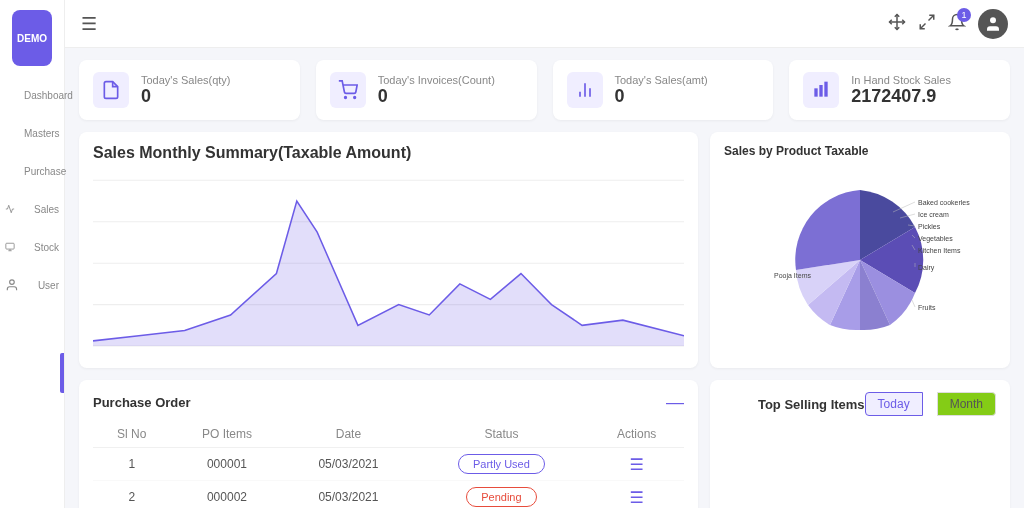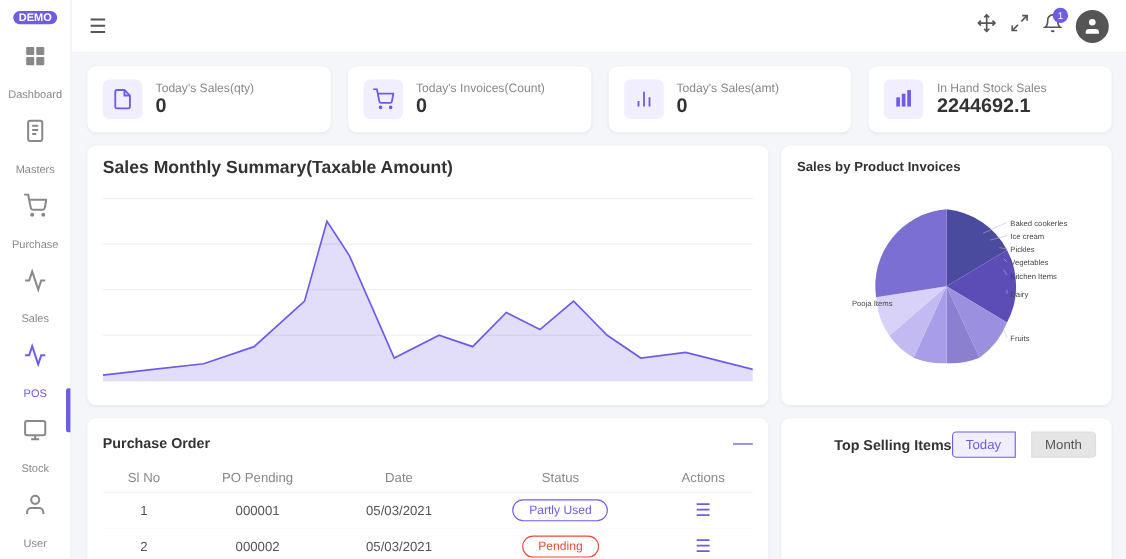--- a/index.html
+++ b/index.html
@@ -19,21 +19,21 @@
     }
     .logo-box {
       width: 40px; height: 56px;
       background: #6c5ce7;
       border-radius: 8px;
       display: flex; align-items: center; justify-content: center;
       color: #fff; font-size: 10px; font-weight: bold;
       margin-bottom: 10px;
     }
     .nav-item {
-      display: flex; flex-direction: column; align-items: center;
+      display: flex; align-items: center;
       padding: 8px 5px; width: 100%; cursor: pointer;
       color: #888; font-size: 10px; gap: 19px;
     }
     .nav-item.active { color: #6c5ce7; }
     .nav-item svg { width: 22px; height: 22px; }
     .nav-item-label { font-size: 10px; }
     .sidebar-active-bar {
       position: absolute; right: 0; width: 4px; height: 40px;
       background: #6c5ce7; border-radius: 2px 0 0 2px;
       bottom: 115px;
@@ -194,21 +194,21 @@
       flex-shrink: 0;
     }
     .top-selling-header {
       display: flex; align-items: center; justify-content: flex-end;
       margin-bottom: 8px;
     }
     .tab-group { display: flex; gap: 14px; }
     .tab-btn {
       padding: 4px 12px;
       border: 1px solid #ddd;
-      background: #e5e5e5;
+      background: #84cc16;
       font-size: 12px;
       cursor: pointer;
       color: #555;
     }
     .tab-btn.active {
       background: #f0eeff;
       color: #6c5ce7;
       border-color: #6c5ce7;
     }
     .tab-btn:first-child { border-radius: 4px 0 0 4px; }
@@ -259,26 +259,20 @@
     <span class="nav-item-label">Purchase</span>
   </div>
 
   <div class="nav-item">
     <svg viewBox="0 0 24 24" fill="none" stroke="currentColor" stroke-width="2">
         <polyline points="22 12 18 12 15 21 9 3 6 12 2 12"></polyline>
       </svg>
     <span class="nav-item-label">Sales</span>
   </div>
 
-  <div class="nav-item active">
-    <svg viewBox="0 0 24 24" fill="none" stroke="currentColor" stroke-width="2">
-        <polyline points="22 12 18 12 15 21 9 3 6 12 2 12"></polyline>
-      </svg>
-    <span class="nav-item-label">POS</span>
-  </div>
 
   <div class="nav-item">
     <svg viewBox="0 0 24 24" fill="none" stroke="currentColor" stroke-width="2">
         <rect x="2" y="3" width="20" height="14" rx="2"></rect>
         <line x1="8" y1="21" x2="16" y2="21"></line>
         <line x1="12" y1="17" x2="12" y2="21"></line>
       </svg>
     <span class="nav-item-label">Stock</span>
   </div>
 
@@ -378,21 +372,21 @@
       <div class="stat-card">
         <div class="stat-icon-box">
           <svg width="20" height="20" viewBox="0 0 24 24" fill="#6c5ce7">
               <rect x="4" y="10" width="4" height="10"></rect>
               <rect x="10" y="6" width="4" height="14"></rect>
               <rect x="16" y="2" width="4" height="18"></rect>
             </svg>
         </div>
         <div class="stat-info">
           <span class="stat-label">In Hand Stock Sales</span>
-          <span class="stat-value">2244692.1</span>
+          <span class="stat-value">2172407.9</span>
         </div>
       </div>
     </div>
 
     <div class="middle-row">
       <div class="chart-section">
         <span class="chart-title">Sales Monthly Summary(Taxable Amount)</span>
         <div class="area-chart-container">
           <svg class="area-svg" viewBox="0 0 580 180" preserveAspectRatio="none">
 
@@ -403,21 +397,21 @@
             <line x1="0" y1="10" x2="580" y2="10" stroke="#eee" stroke-width="1"></line>
 
             <path d="M0,165 L45,160 L90,155 L135,140 L180,100 L200,30 L220,60 L260,150 L300,130 L330,140 L360,110 L390,125 L420,100 L450,130 L480,150 L520,145 L580,160 L580,170 L0,170 Z" fill="rgba(108,92,231,0.2)" stroke="none"></path>
 
             <polyline points="0,165 45,160 90,155 135,140 180,100 200,30 220,60 260,150 300,130 330,140 360,110 390,125 420,100 450,130 480,150 520,145 580,160" fill="none" stroke="#6c5ce7" stroke-width="1.5"></polyline>
           </svg>
         </div>
       </div>
 
       <div class="pie-section">
-        <span class="pie-title">Sales by Product Invoices</span>
+        <span class="pie-title">Sales by Product Taxable</span>
         <div class="pie-chart-area">
           <svg viewBox="0 0 200 180" width="280" height="180">
 
             <path d="M100,90 L100,20 A70,70 0 0,1 155,57 Z" fill="#4a4a9e"></path>
 
             <path d="M100,90 L155,57 A70,70 0 0,1 155,123 Z" fill="#5b4db5"></path>
 
             <path d="M100,90 L155,123 A70,70 0 0,1 130,155 Z" fill="#9b8fe0"></path>
             <path d="M100,90 L130,155 A70,70 0 0,1 100,160 Z" fill="#8b80d0"></path>
             <path d="M100,90 L100,160 A70,70 0 0,1 70,155 Z" fill="#a89de8"></path>
@@ -452,21 +446,21 @@
       <div class="table-section">
         <div class="section-header">
           <span class="section-title">Purchase Order</span>
           <span class="section-action">—</span>
         </div>
         <div class="table-wrapper">
           <table class="data-table">
             <thead>
               <tr>
                 <th>Sl No</th>
-                <th>PO Pending</th>
+                <th>PO Items</th>
                 <th>Date</th>
                 <th>Status</th>
                 <th>Actions</th>
               </tr>
             </thead>
             <tbody>
               <tr>
                 <td>1</td>
                 <td>000001</td>
                 <td>05/03/2021</td>

